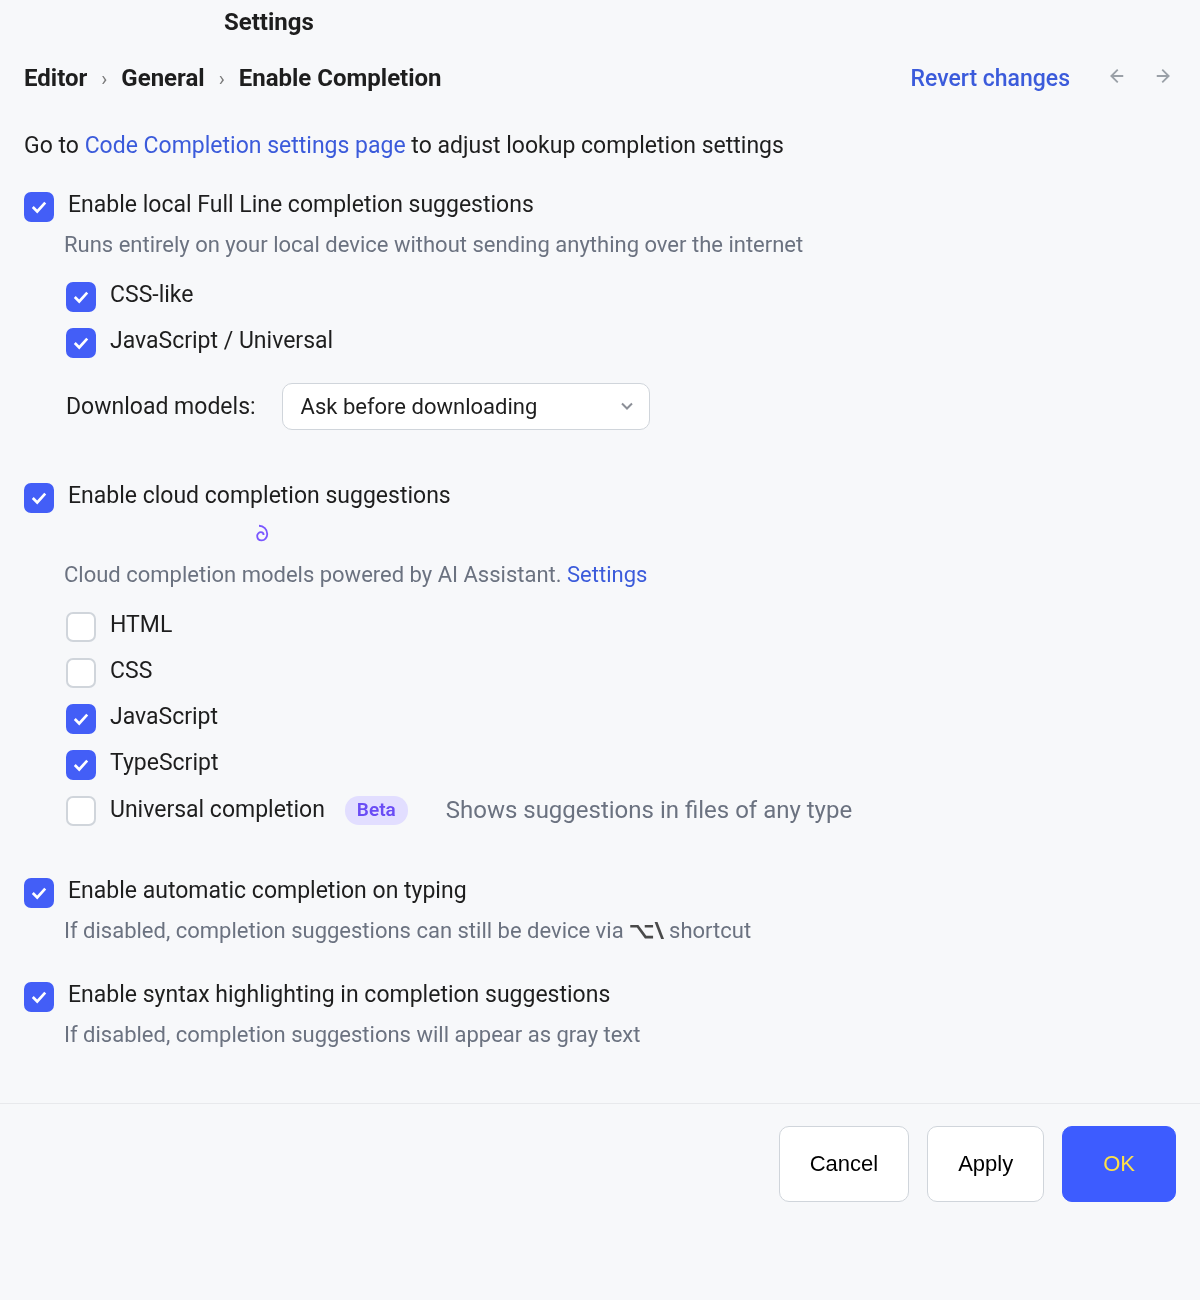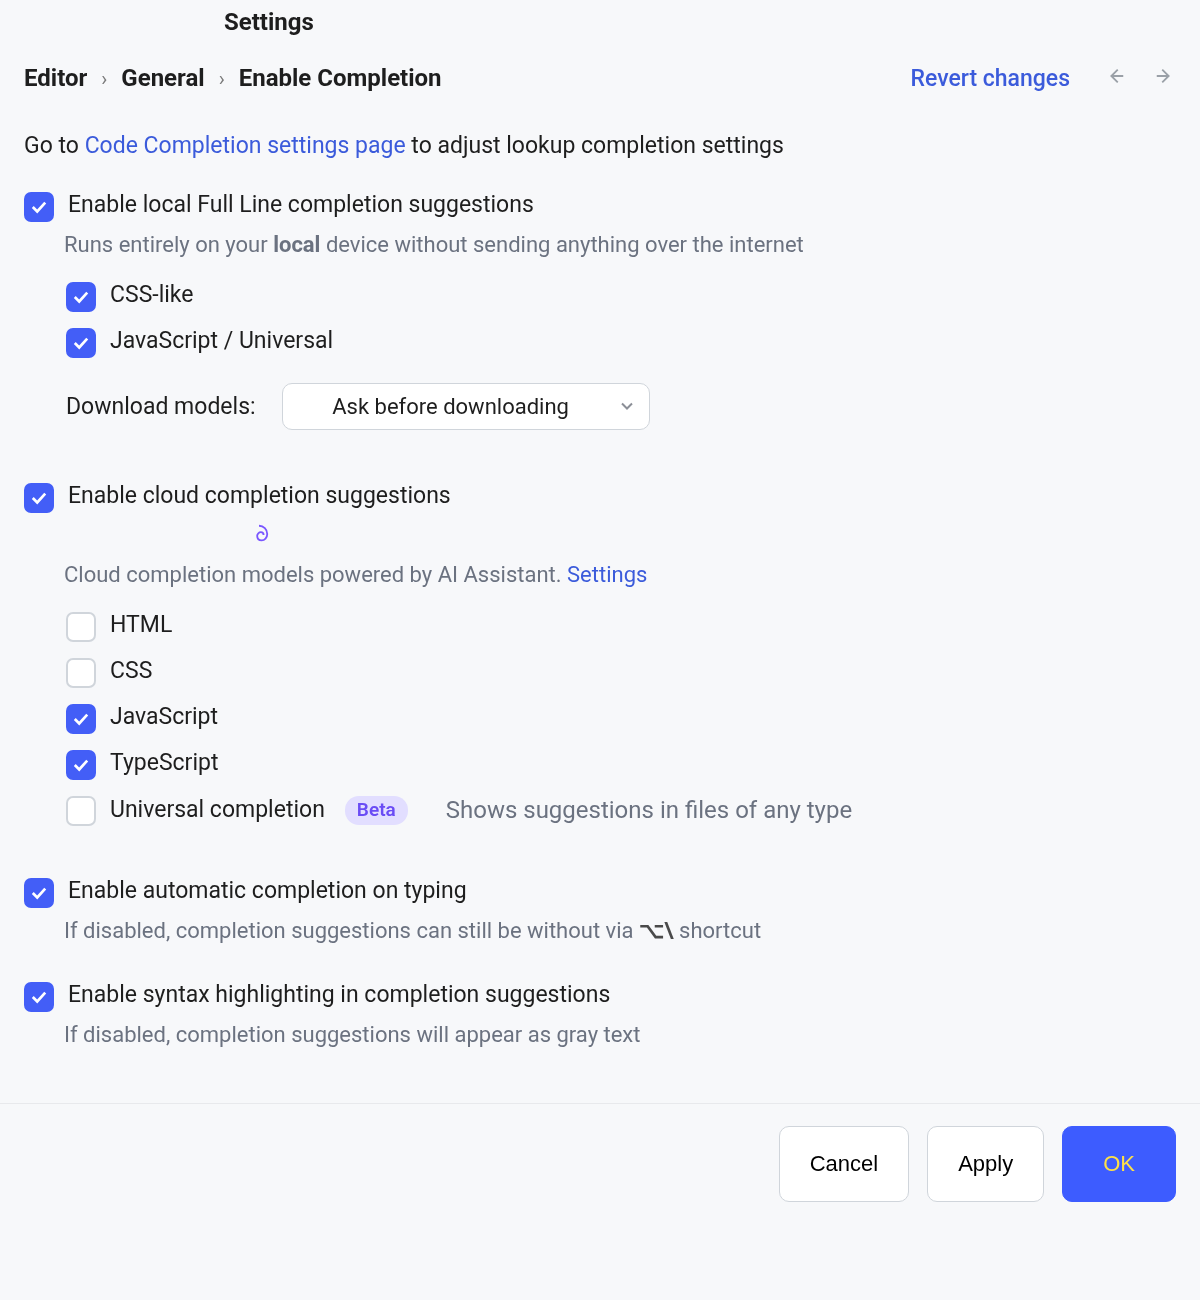--- a/index.html
+++ b/index.html
@@ -95,27 +95,26 @@
   .cb.checked svg{stroke:#fff;stroke-width:3;fill:none;}
   .cb svg{width:16px;height:14px;}
   .lbl{font-size:23px;}
   .desc{
     font-size:22px;
     color:var(--muted);
     padding:0 0 12px 40px;
     line-height:1.45;
   }
   .desc a{color:var(--link);text-decoration:none;}
-  .desc b{color:var(--muted);font-weight:700;margin-top:35px;}
+  .desc b{color:var(--muted);font-weight:400;margin-top:35px;}
   .select-row{
     display:flex;
     align-items:center;
     gap:26px;
     padding:18px 0 30px 42px;
-    text-align:center;
   }
   .select-lbl{font-size:23px;}
   .select{
     position:relative;
     border:1px solid var(--border);
     border-radius:10px;
     background:#fff;
     padding:10px 48px 10px 18px;
     font-size:22px;
     min-width:300px;
@@ -298,21 +297,21 @@
   <div class="section">
     <div class="row">
       <span class="cb checked">
         <svg viewBox="0 0 18 14">
             <path d="M2 7l5 5L16 2"></path>
           </svg>
       </span>
       <span class="lbl">Enable automatic completion on typing</span>
     </div>
     <div class="desc">
-      <span>If disabled, completion suggestions can still be without via </span><span class="shortcut">⌥\</span><span> shortcut</span>
+      <span>If disabled, completion suggestions can still be device via </span><span class="shortcut">⌥\</span><span> shortcut</span>
     </div>
   </div>
 
   <div class="section">
     <div class="row">
       <span class="cb checked">
         <svg viewBox="0 0 18 14">
             <path d="M2 7l5 5L16 2"></path>
           </svg>
       </span>

